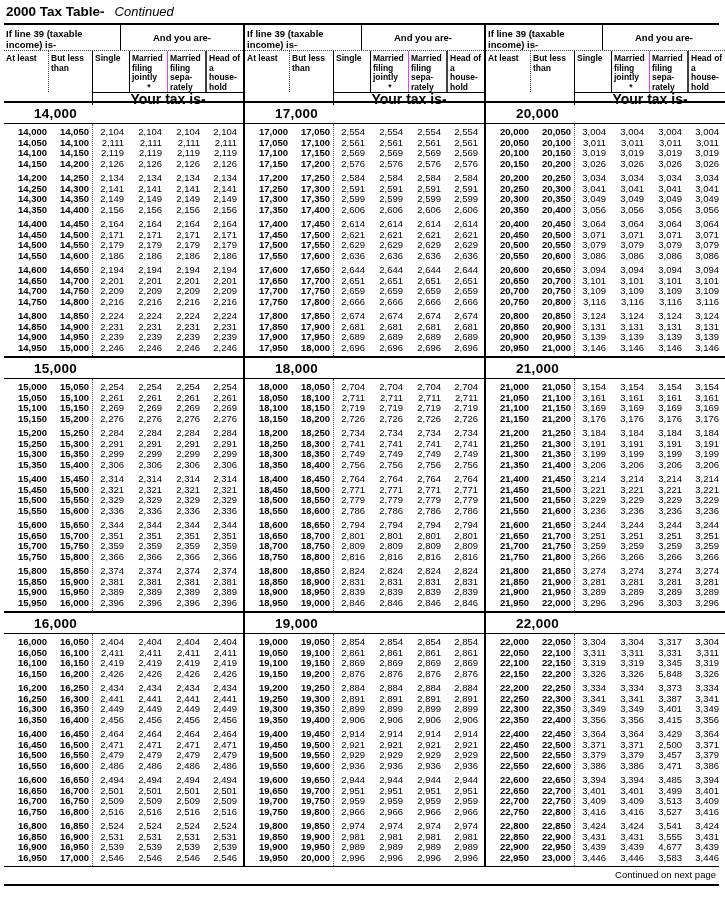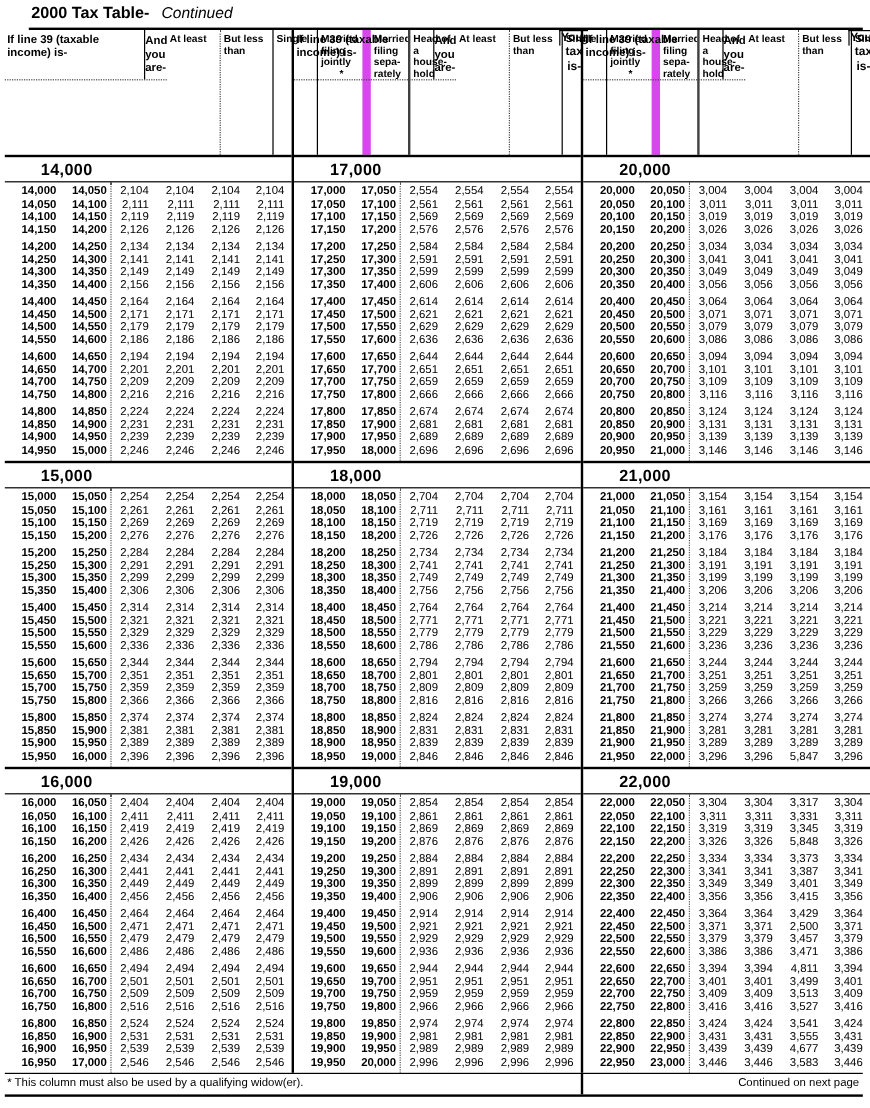--- a/index.html
+++ b/index.html
@@ -1,42 +1,42 @@
 <!DOCTYPE html>
 <html><head>
 <meta charset="utf-8">
 <style>
   html,body{margin:0;padding:0;background:#fff;}
   body{width:725px;height:923px;font-family:"Liberation Sans",sans-serif;color:#000;overflow:hidden;}
   .page{padding:2px 2px 0 4px;width:721px;box-sizing:border-box;}
 
-  .titlebar{height:21px;border-bottom:2.5px solid #000;white-space:nowrap;padding-left:2px;margin-left:20px;}
+  .titlebar{height:21px;border-bottom:2.5px solid #000;white-space:nowrap;padding-left:2px;}
   .title-main{font-weight:bold;font-size:13.5px;}
   .title-cont{font-style:italic;font-size:13px;margin-left:10px;}
 
   .tables{display:flex;align-items:stretch;}
   .grp{width:239px;flex:0 0 239px;}
   .grp + .grp{border-left:2px solid #000;}
 
-  .grp-header{height:104px;display:flex;flex-direction:row;box-sizing:border-box;}
+  .grp-header{height:76px;display:flex;flex-direction:column;box-sizing:border-box;}
   .h-row1{height:42px;display:flex;border-bottom:1px dotted #444;box-sizing:border-box;}
   .h-income{width:88px;box-sizing:border-box;padding:4px 2px 0 2px;font-size:9.5px;font-weight:bold;line-height:10.5px;}
   .h-andyou{flex:1;border-left:1.5px solid #000;display:flex;align-items:center;justify-content:center;font-weight:bold;font-size:9.5px;margin-left:28px;}
   .h-row2{flex:1;display:flex;}
   .h-cell{box-sizing:border-box;font-size:8.5px;font-weight:bold;line-height:9.5px;padding:3px 1px 0 2px;overflow:hidden;}
   .h-atleast{width:44px;}
   .h-butless{width:44px;border-left:1px dotted #444;}
   .h-single{width:37px;border-left:1.5px solid #000;}
   .h-mfj{width:38px;border-left:1px solid #000;}
-  .h-mfs{width:38px;border-left:7px solid #d946ef;}
+  .h-mfs{width:38px;border-left:1px solid #d946ef;}
   .h-hoh{width:38px;border-left:2px solid #404040;}
   .fnote{display:block;text-align:center;}
   .h-row3{height:13px;display:flex;}
   .h-spacer{width:88px;}
-  .h-yourtax{flex:1;border-top:1px solid #000;border-left:1.5px solid #000;text-align:center;font-weight:bold;font-size:10px;line-height:12px;box-sizing:border-box;}
+  .h-yourtax{flex:1;border-top:1px solid #000;border-left:1.5px solid #000;text-align:center;font-weight:bold;font-size:14px;line-height:12px;box-sizing:border-box;}
 
   .sec-band{border-top:2.5px solid #000;border-bottom:1.5px solid #000;height:20px;display:flex;align-items:center;}
   .sec-label{font-weight:bold;font-size:13.5px;padding-left:30px;letter-spacing:.3px;}
   .sec-body{position:relative;padding:3px 0 3px 0;}
   .sec-body::before{content:"";position:absolute;left:88px;top:0;bottom:0;border-left:1px dotted #555;}
   .rgroup{margin-bottom:4px;}
   .rgroup:last-child{margin-bottom:0;}
   .row{display:grid;grid-template-columns:46px 42px 38px 38px 38px 37px;height:10.5px;}
   .cell{font-size:9.5px;line-height:10.5px;text-align:right;white-space:nowrap;}
   .cell.inc{font-weight:bold;padding-right:3px;}
@@ -1524,21 +1524,21 @@
                   <div class="cell tax">3,289</div>
                   <div class="cell tax">3,289</div>
                   <div class="cell tax">3,289</div>
                   <div class="cell tax">3,289</div>
                 </div>
                 <div class="row">
                   <div class="cell inc">21,950</div>
                   <div class="cell inc">22,000</div>
                   <div class="cell tax">3,296</div>
                   <div class="cell tax">3,296</div>
-                  <div class="cell tax">5,847</div>
+                  <div class="cell tax">3,303</div>
                   <div class="cell tax">3,296</div>
                 </div>
               </div>
             </div>
           </div>
           <div class="section">
             <div class="sec-band">
               <div class="sec-label">22,000</div>
             </div>
             <div class="sec-body">
@@ -1643,21 +1643,21 @@
                   <div class="cell tax">3,471</div>
                   <div class="cell tax">3,386</div>
                 </div>
               </div>
               <div class="rgroup">
                 <div class="row">
                   <div class="cell inc">22,600</div>
                   <div class="cell inc">22,650</div>
                   <div class="cell tax">3,394</div>
                   <div class="cell tax">3,394</div>
-                  <div class="cell tax">4,811</div>
+                  <div class="cell tax">3,485</div>
                   <div class="cell tax">3,394</div>
                 </div>
                 <div class="row">
                   <div class="cell inc">22,650</div>
                   <div class="cell inc">22,700</div>
                   <div class="cell tax">3,401</div>
                   <div class="cell tax">3,401</div>
                   <div class="cell tax">3,499</div>
                   <div class="cell tax">3,401</div>
                 </div>
@@ -1712,16 +1712,15 @@
                   <div class="cell tax">3,446</div>
                 </div>
               </div>
             </div>
           </div>
         </div>
   </section>
 </div>
 
   <div class="footer">
-    <div class="f-left">* This column must also be used by a qualifying widow(er).</div>
     <div class="f-right">Continued on next page</div>
   </div>
 </div>
 
 </body></html>

